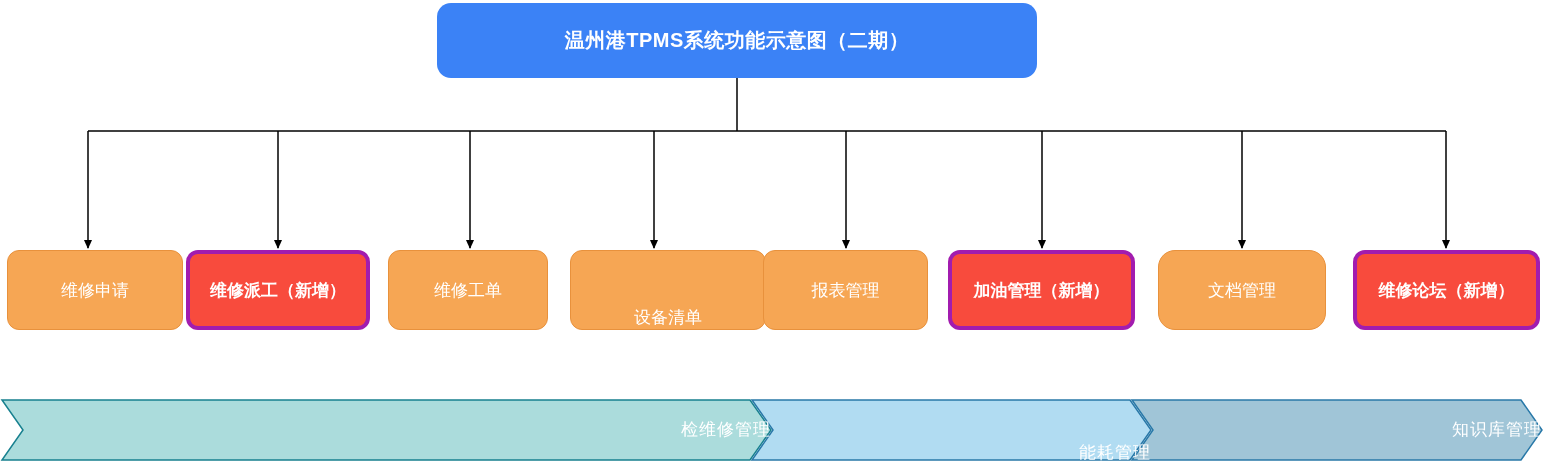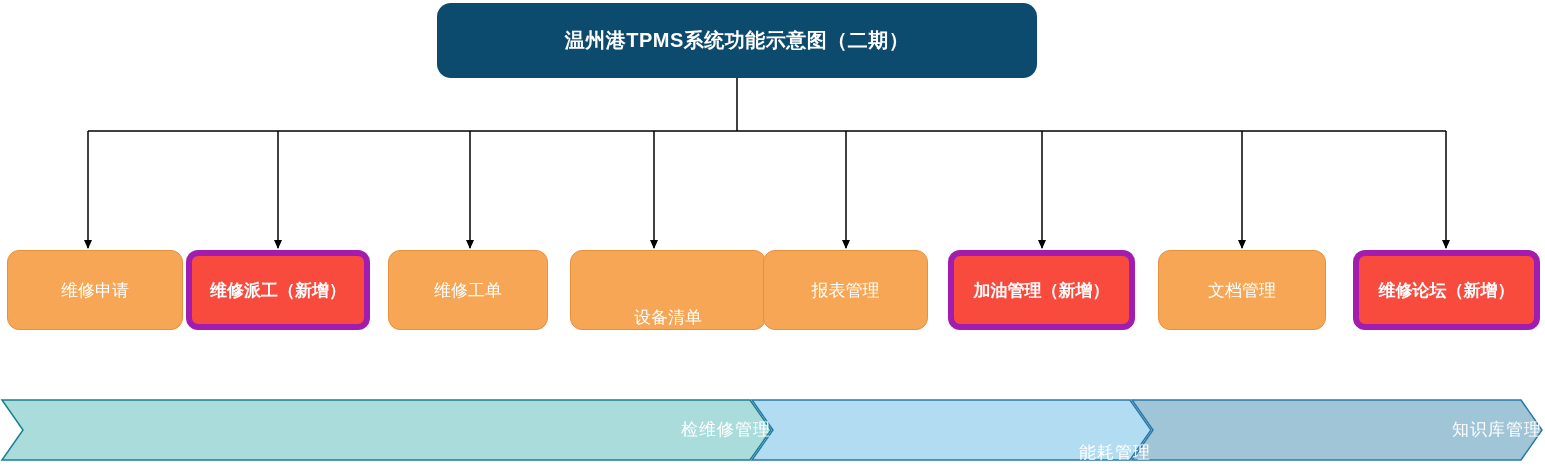--- a/index.html
+++ b/index.html
@@ -22,21 +22,21 @@
     width: 1545px;
     height: 469px;
     pointer-events: none;
   }
   .title-box {
     position: absolute;
     left: 437px;
     top: 3px;
     width: 600px;
     height: 75px;
-    background: #0c4a6e;
+    background: #3b82f6;
     border-radius: 14px;
     display: flex;
     align-items: center;
     justify-content: center;
   }
   .title-box .title-text {
     color: #ffffff;
     font-size: 20px;
     font-weight: 700;
     letter-spacing: 0.5px;
@@ -55,30 +55,30 @@
     font-size: 17px;
     white-space: nowrap;
   }
   .module-existing {
     background: #F6A654;
     border: 1px solid #E8913C;
     font-weight: 400;
   }
   .module-new {
     background: #F84B3D;
-    border: 6px solid #a21caf;
+    border: 4px solid #a21caf;
     font-weight: 700;
   }
   .m1 { left: 7px;    width: 176px; }
   .m2 { left: 186px;  width: 184px; }
   .m3 { left: 388px;  width: 160px; }
   .m4 { left: 570px;  width: 196px; align-items: flex-end; }
   .m5 { left: 763px;  width: 165px; align-items: center; }
   .m6 { left: 948px;  width: 187px; }
-  .m7 { left: 1158px; width: 168px; }
+  .m7 { left: 1158px; width: 168px; border-radius: 17px; }
   .m8 { left: 1353px; width: 187px; }
   .lane-layer {
     position: absolute;
     left: 0;
     top: 0;
     width: 1545px;
     height: 469px;
   }
   .lane-label {
     position: absolute;

